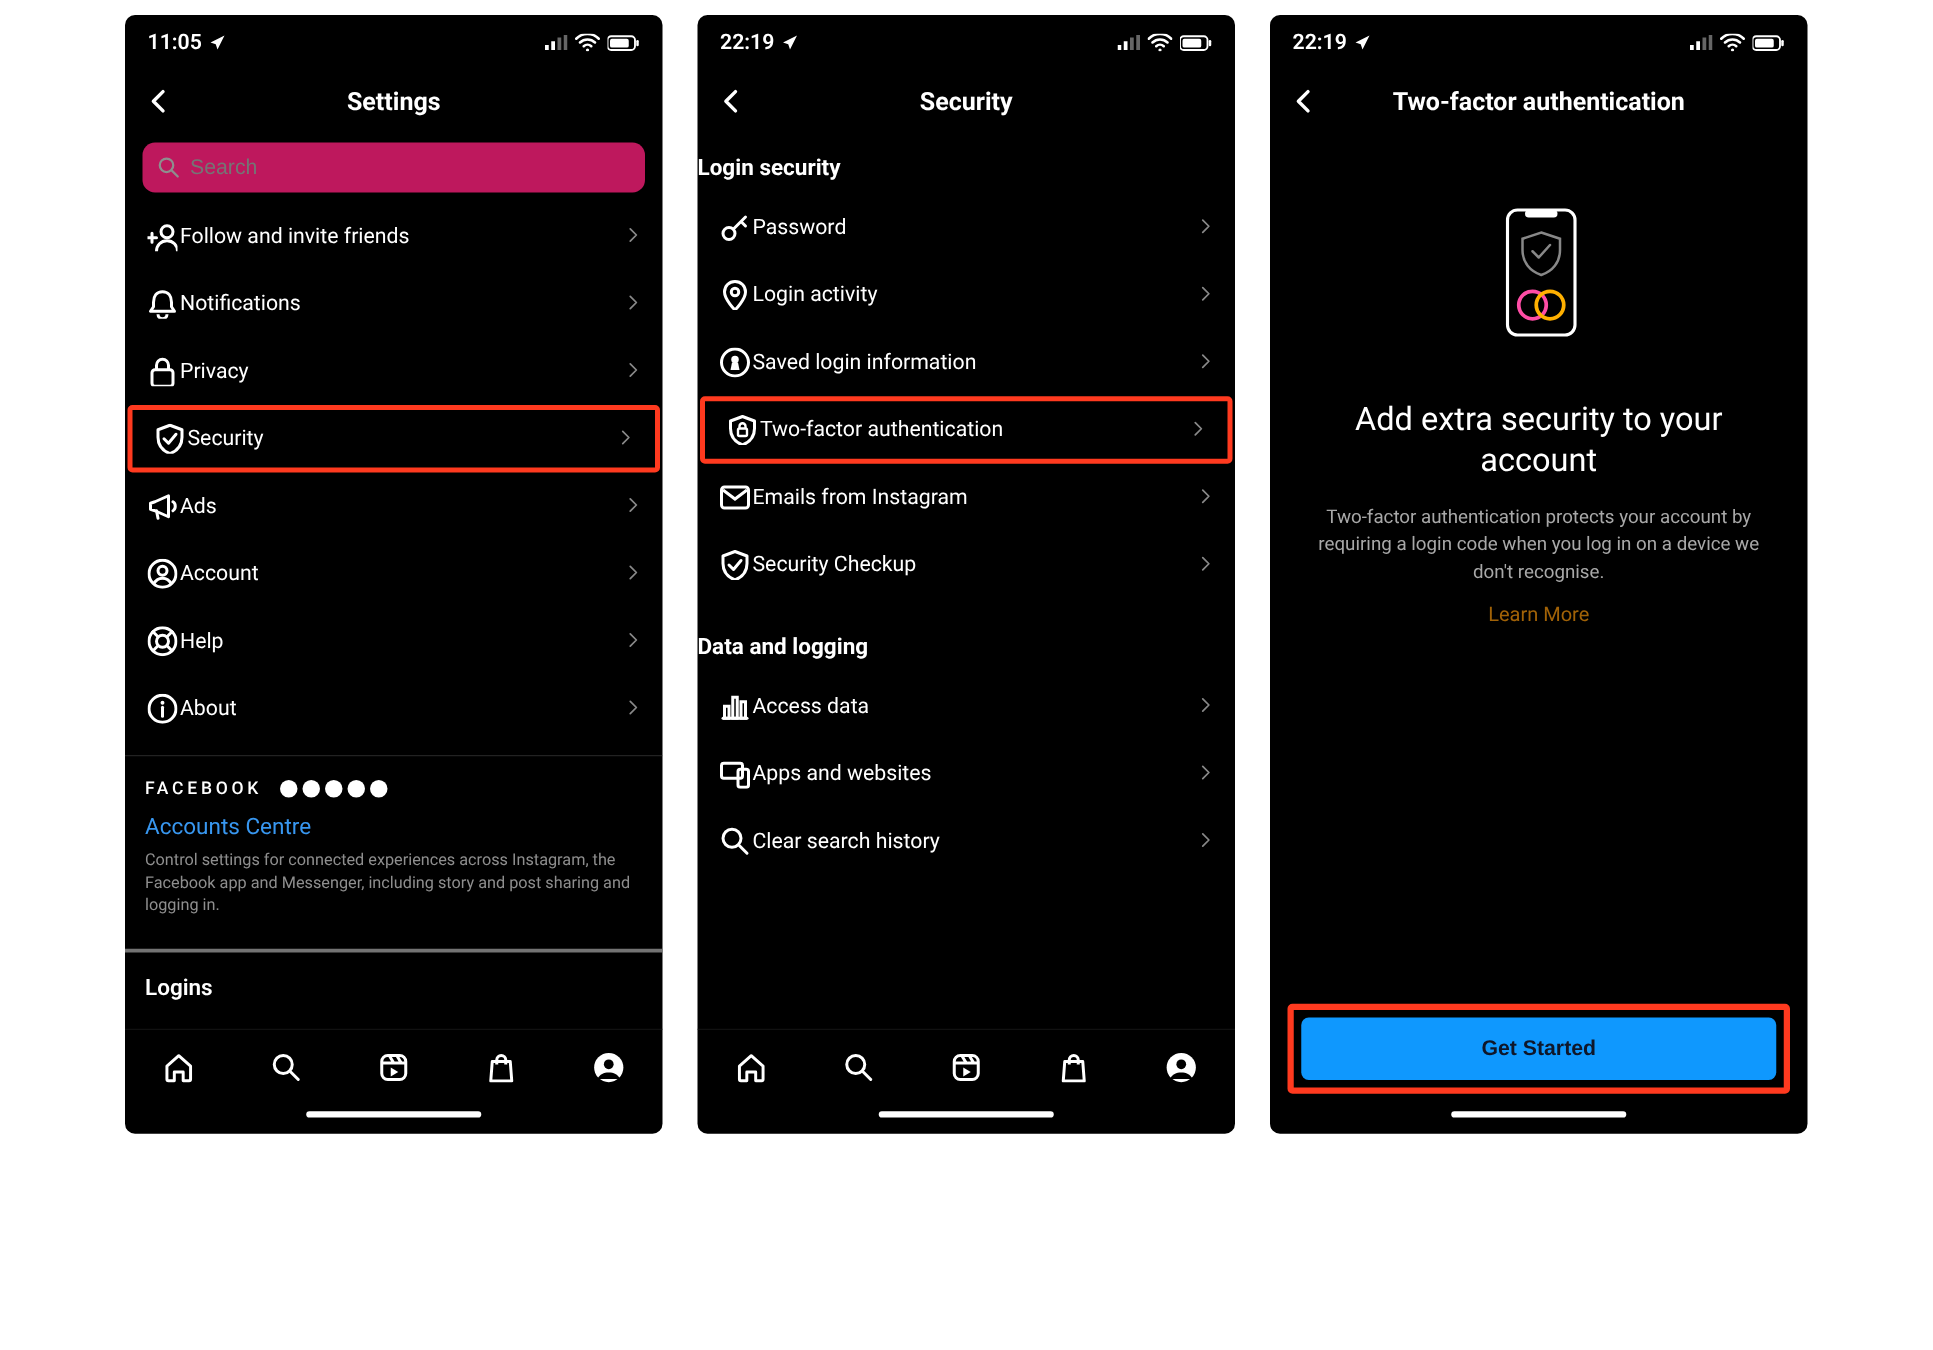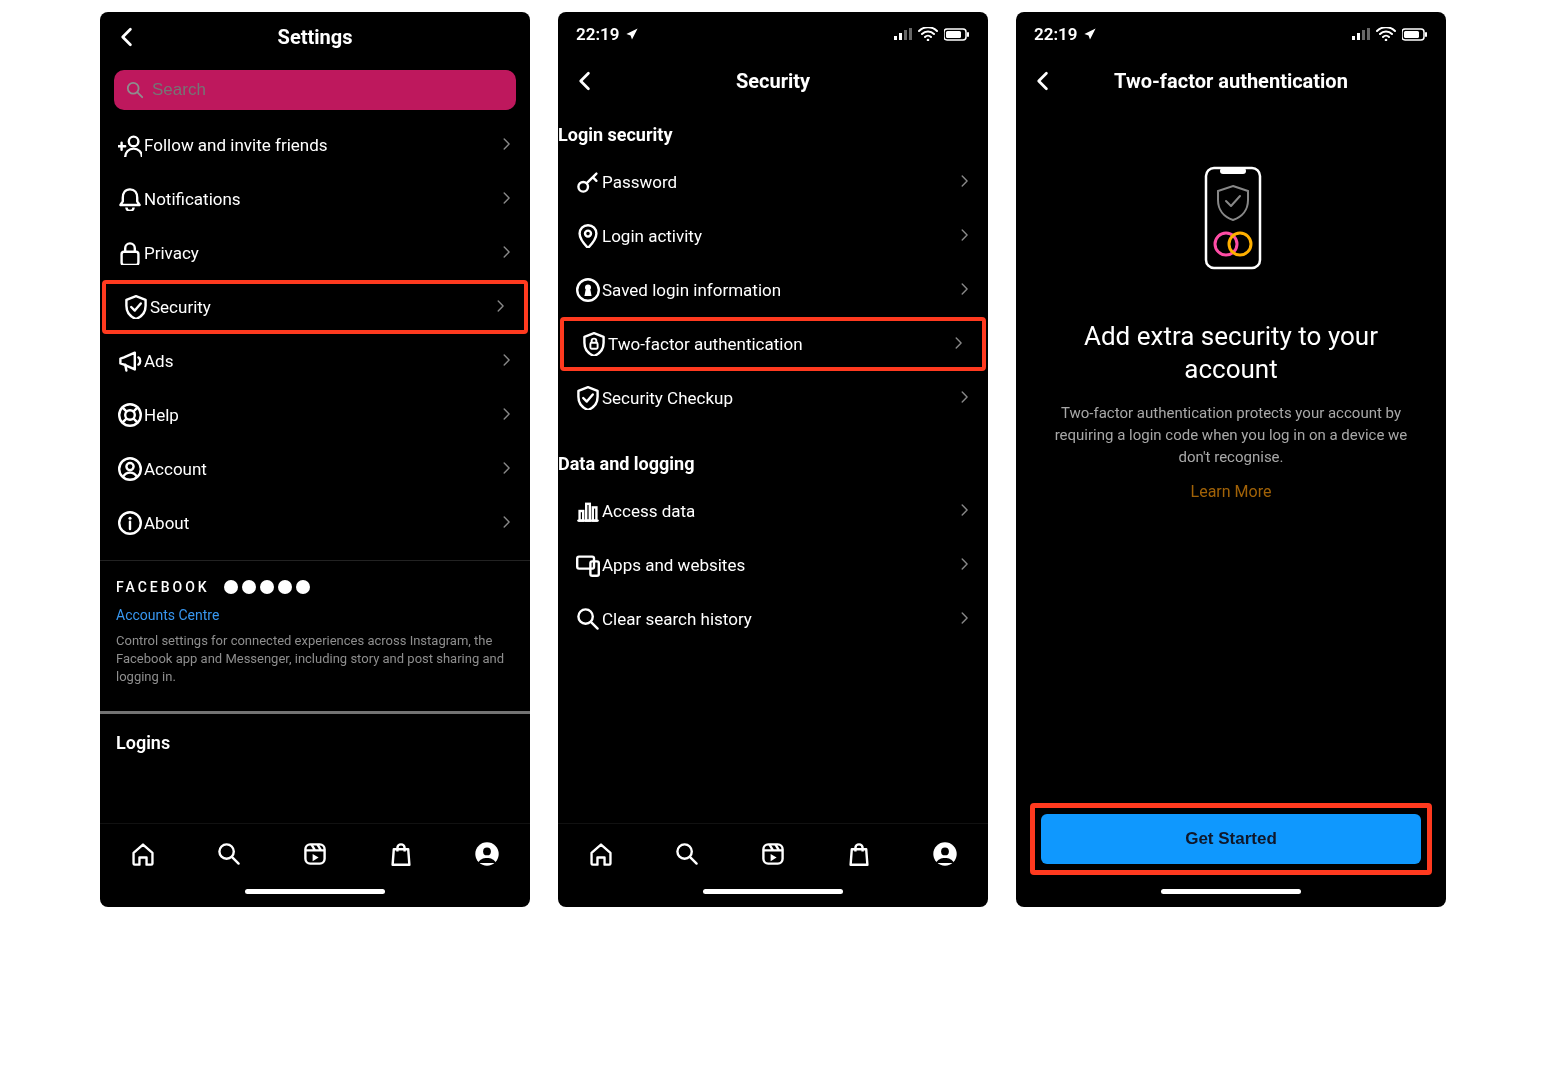--- a/index.html
+++ b/index.html
@@ -131,21 +131,21 @@
     font-weight: 500;
     color: #fff;
   }
   .fb-glyphs { display: flex; gap: 4px; margin-left: 4px;}
   .fb-glyphs span {
     width: 14px; height: 14px; border-radius: 50%;
     background: #fff; display:inline-block;
   }
   .accounts-link {
     color: #3897f0;
-    font-size: 14px;
+    font-size: 18px;
     margin-top: 12px;
     display: inline-block;
   }
   .fb-desc {
     font-size: 13px;
     color: #8e8e8e;
     margin-top: 8px;
     line-height: 1.4;
   }
   .logins-title {
@@ -343,20 +343,39 @@
       </g>
     <g id="i-profile">
         <circle cx="10" cy="10" r="9" fill="currentColor"></circle>
         <circle cx="10" cy="8" r="3" fill="#000"></circle>
         <path d="M3 17c1.5-3 4-4 7-4s5.5 1 7 4" fill="#000"></path>
       </g>
   </defs>
 </svg>
 
 <div class="phone">
+  <div class="status-bar">
+    <div class="status-left">
+      <span>11:05</span>
+      <svg width="14" height="14" viewBox="0 0 20 20" style="color:#fff">
+          <use href="#i-location-arrow"></use>
+        </svg>
+    </div>
+    <div class="status-right">
+      <svg width="18" height="12" viewBox="0 0 18 12">
+          <use href="#i-signal"></use>
+        </svg>
+      <svg width="20" height="14" viewBox="0 0 20 14">
+          <use href="#i-wifi"></use>
+        </svg>
+      <svg width="26" height="13" viewBox="0 0 26 13">
+          <use href="#i-battery"></use>
+        </svg>
+    </div>
+  </div>
   <div class="nav-header">
     <div class="nav-back">
       <svg width="22" height="22" viewBox="0 0 20 20" style="color:#fff">
           <use href="#i-chevron-left"></use>
         </svg>
     </div>
     <div class="nav-title">Settings</div>
   </div>
   <div class="search-wrap">
     <div class="search-field">
@@ -428,37 +447,37 @@
     <span class="label">Ads</span>
     <span class="chev">
       <svg width="14" height="14" viewBox="0 0 20 20" style="color:#888">
             <use href="#i-chevron-right"></use>
           </svg>
     </span>
   </div>
       <div class="row">
     <span class="icon-slot">
       <svg width="24" height="24" viewBox="0 0 20 20" style="color:#fff">
+            <use href="#i-user-circle"></use>
+          </svg>
+    </span>
+    <span class="label">Account</span>
+    <span class="chev">
+      <svg width="14" height="14" viewBox="0 0 20 20" style="color:#888">
+            <use href="#i-chevron-right"></use>
+          </svg>
+    </span>
+  </div>
+      <div class="row">
+    <span class="icon-slot">
+      <svg width="24" height="24" viewBox="0 0 20 20" style="color:#fff">
             <use href="#i-lifebuoy"></use>
           </svg>
     </span>
     <span class="label">Help</span>
-    <span class="chev">
-      <svg width="14" height="14" viewBox="0 0 20 20" style="color:#888">
-            <use href="#i-chevron-right"></use>
-          </svg>
-    </span>
-  </div>
-      <div class="row">
-    <span class="icon-slot">
-      <svg width="24" height="24" viewBox="0 0 20 20" style="color:#fff">
-            <use href="#i-user-circle"></use>
-          </svg>
-    </span>
-    <span class="label">Account</span>
     <span class="chev">
       <svg width="14" height="14" viewBox="0 0 20 20" style="color:#888">
             <use href="#i-chevron-right"></use>
           </svg>
     </span>
   </div>
       <div class="row">
     <span class="icon-slot">
       <svg width="24" height="24" viewBox="0 0 20 20" style="color:#fff">
             <use href="#i-info"></use>
@@ -588,20 +607,33 @@
           </svg>
     </span>
   </div>
       <div class="row highlight">
     <span class="icon-slot">
       <svg width="24" height="24" viewBox="0 0 20 20" style="color:#fff">
             <use href="#i-shield-lock"></use>
           </svg>
     </span>
     <span class="label">Two-factor authentication</span>
+    <span class="chev">
+      <svg width="14" height="14" viewBox="0 0 20 20" style="color:#888">
+            <use href="#i-chevron-right"></use>
+          </svg>
+    </span>
+  </div>
+      <div class="row">
+    <span class="icon-slot">
+      <svg width="24" height="24" viewBox="0 0 20 20" style="color:#fff">
+            <use href="#i-mail"></use>
+          </svg>
+    </span>
+    <span class="label">Emails from Instagram</span>
     <span class="chev">
       <svg width="14" height="14" viewBox="0 0 20 20" style="color:#888">
             <use href="#i-chevron-right"></use>
           </svg>
     </span>
   </div>
       <div class="row">
     <span class="icon-slot">
       <svg width="24" height="24" viewBox="0 0 20 20" style="color:#fff">
             <use href="#i-shield-check"></use>

